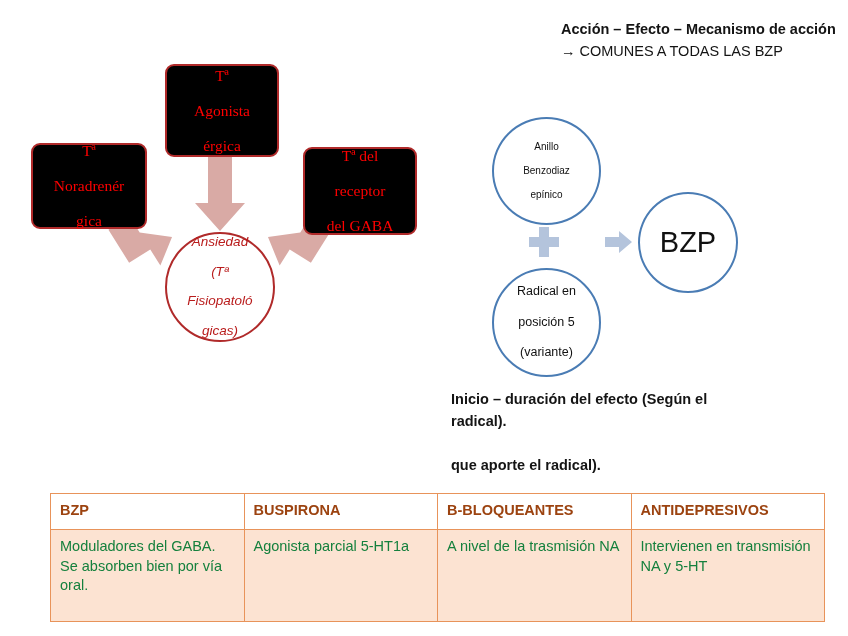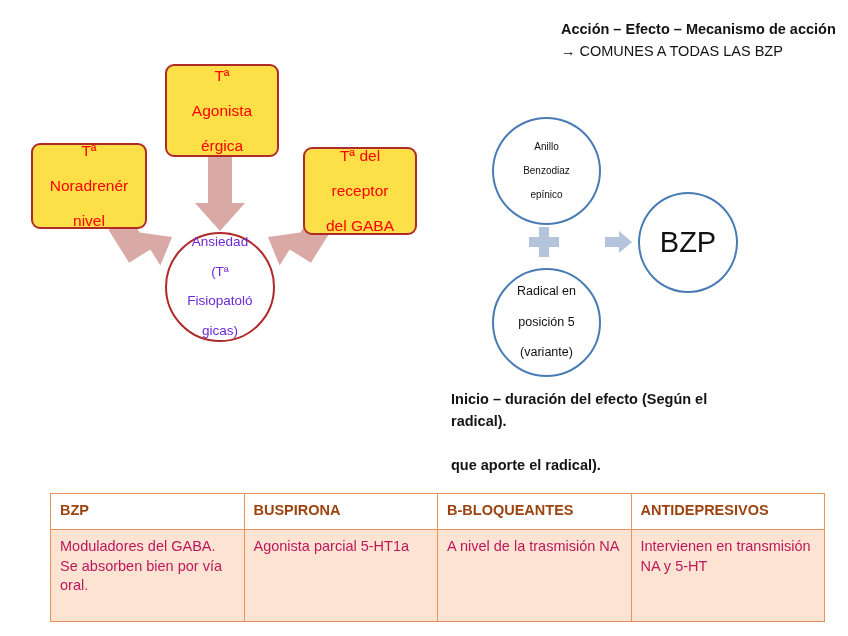--- a/index.html
+++ b/index.html
@@ -15,54 +15,56 @@
     font-family: "Liberation Sans", sans-serif;
     -webkit-font-smoothing: antialiased;
   }
 
   
   .rbox {
     position: absolute;
     box-sizing: border-box;
     border: 2.2px solid #b02a2a;
     border-radius: 9px;
-    background: #fde047;
+    background: #000000;
     color: #ff0000;
     font-size: 15.5px;
     line-height: 1.13;
     text-align: center;
     display: flex;
     align-items: center;
     justify-content: center;
     z-index: 4;
+    font-family: Liberation Serif, serif;
   }
   .rbox span { display: block; width: 100%; }
 
   
   #box-noradrenergica { left: 31px;  top: 143px; width: 116px; height: 86px; }
   #box-serotoninergica{ left: 165px; top: 64px;  width: 114px; height: 93px; }
   #box-gaba           { left: 303px; top: 147px; width: 114px; height: 88px; justify-content: flex-end; }
 
   
   #circle-ansiedad {
     position: absolute;
     left: 165px; top: 232px;
     width: 110px; height: 110px;
     box-sizing: border-box;
     border: 2.2px solid #b02a2a;
     border-radius: 50%;
     background: #ffffff;
-    color: #6d28d9;
+    color: #b91c1c;
     font-size: 13.5px;
     line-height: 1.1;
     display: flex;
     align-items: center;
     justify-content: center;
     text-align: center;
     z-index: 4;
+    font-style: italic;
   }
   #circle-ansiedad span { display: block; width: 100%; }
 
   
   #arrows-left { position: absolute; left: 0; top: 0; width: 460px; height: 400px; z-index: 2; }
 
   
   .bcircle {
     position: absolute;
     box-sizing: border-box;
@@ -131,39 +133,39 @@
     line-height: 1.36;
   }
   #comparison-table th {
     background: #ffffff;
     color: #9c4310;
     font-weight: bold;
     height: 22px;
   }
   #comparison-table td {
     background: #fce3d2;
-    color: #be185d;
+    color: #15803d;
     font-weight: normal;
     height: 78px;
   }
 </style>
 </head>
 <body>
 
 <svg id="arrows-left" viewBox="0 0 460 400" width="460" height="400">
 
   <path d="M 120,212 L 145,212 L 145,231 L 170,252 L 145,270 L 145,251 L 120,251 Z" fill="#d9aaa5" transform="rotate(-32 145,241)"></path>
 
   <path d="M 208,157 L 232,157 L 232,203 L 245,203 L 220,231 L 195,203 L 208,203 Z" fill="#d9aaa5"></path>
 
   <path d="M 320,212 L 295,212 L 295,231 L 270,252 L 295,270 L 295,251 L 320,251 Z" fill="#d9aaa5" transform="rotate(32 295,241)"></path>
 </svg>
 
 <div class="rbox" id="box-noradrenergica">
-  <span><span>Tª</span><br><span>Noradrenér</span><br><span>nivel</span></span>
+  <span><span>Tª</span><br><span>Noradrenér</span><br><span>gica</span></span>
 </div>
 
 <div class="rbox" id="box-serotoninergica">
   <span><span>Tª</span><br><span>Agonista</span><br><span>érgica</span></span>
 </div>
 
 <div class="rbox" id="box-gaba">
   <span><span>Tª del</span><br><span>receptor</span><br><span>del GABA</span></span>
 </div>
 

